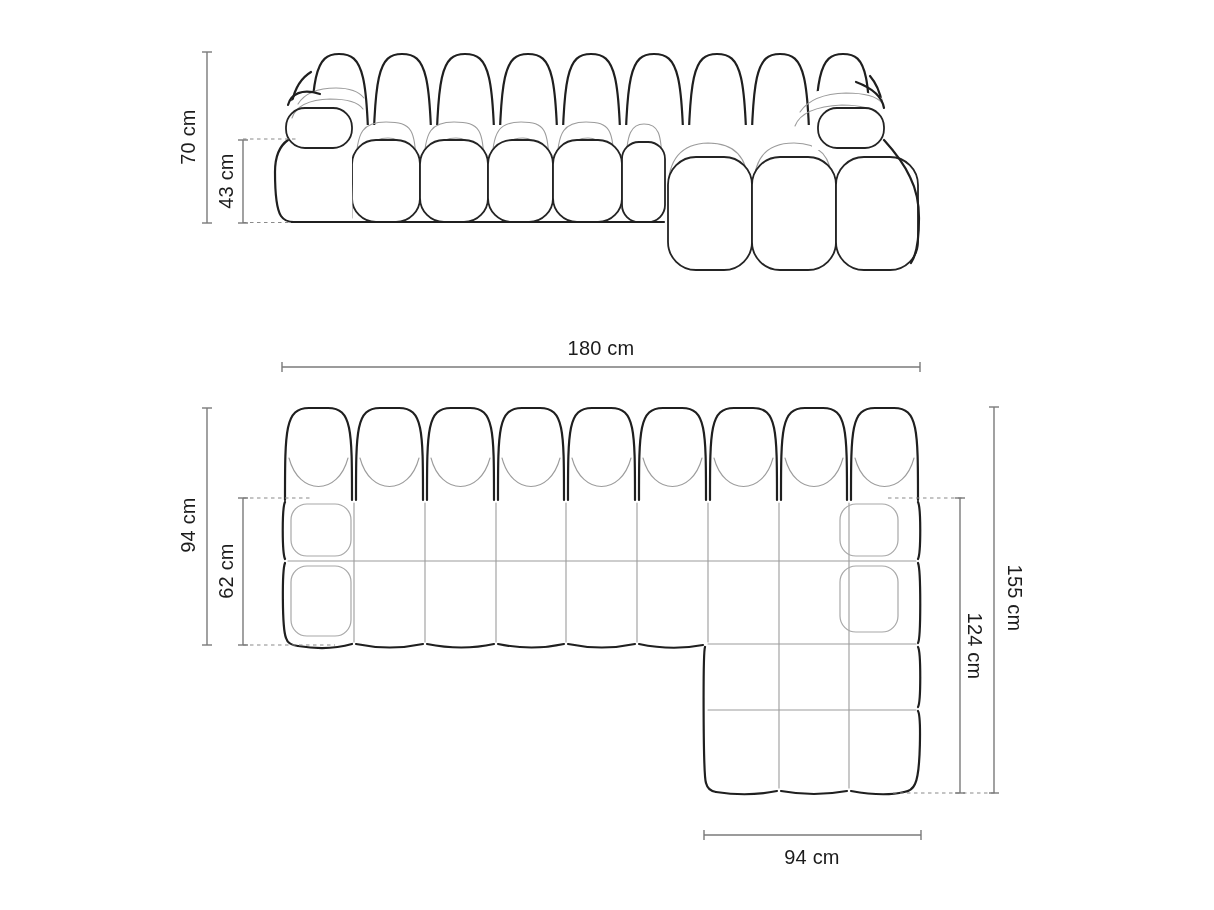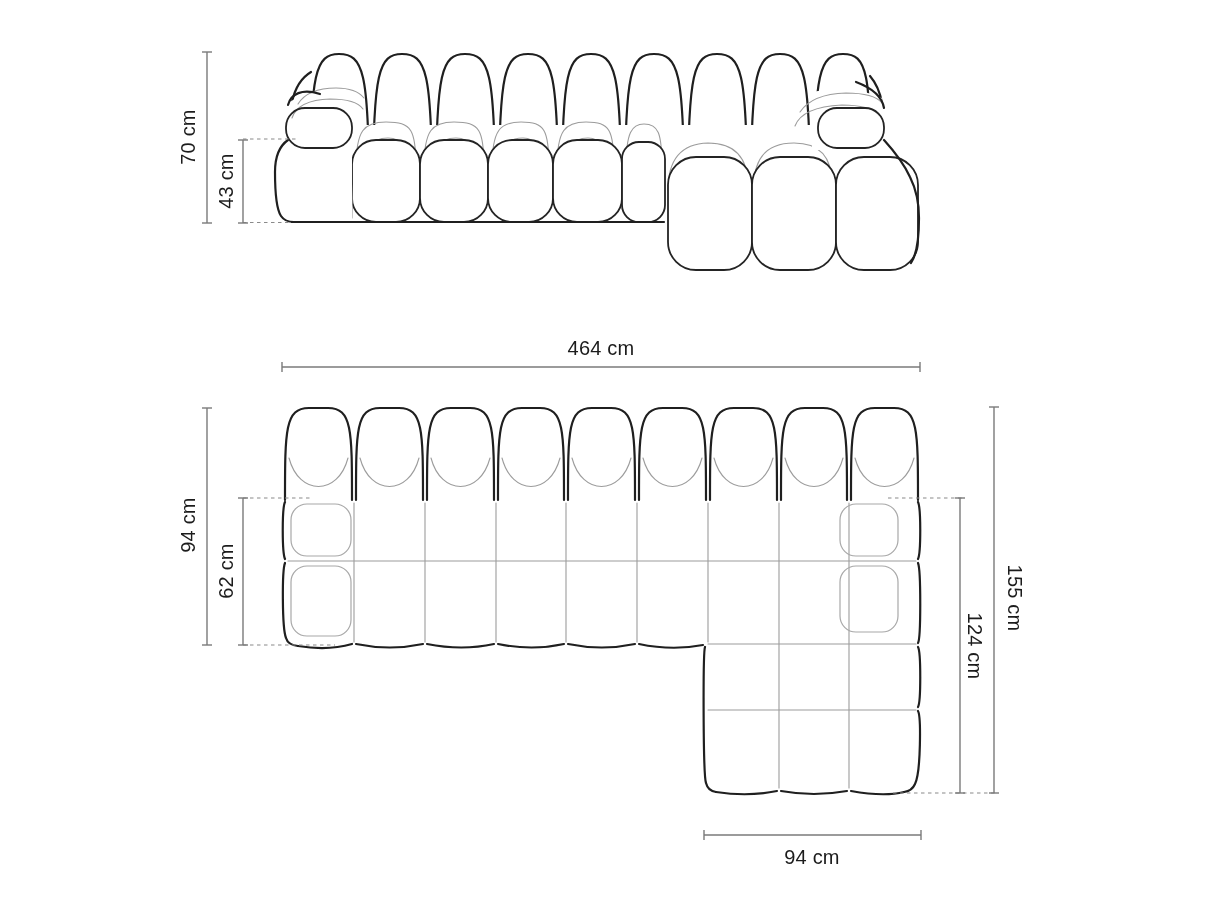--- a/index.html
+++ b/index.html
@@ -234,21 +234,21 @@
       <path class="dim" d="M 704,830 L 704,840"></path>
       <path class="dim" d="M 921,830 L 921,840"></path>
     </g>
   </g>
 </svg>
 
 <div class="dim-label rot-ccw" style="left:188px;top:137px;">70 cm</div>
 
 <div class="dim-label rot-ccw" style="left:226px;top:181px;">43 cm</div>
 
-<div class="dim-label" style="left:601px;top:348px;">464 cm</div>
+<div class="dim-label" style="left:601px;top:348px;">180 cm</div>
 
 <div class="dim-label rot-ccw" style="left:188px;top:525px;">94 cm</div>
 
 <div class="dim-label rot-ccw" style="left:226px;top:571px;">62 cm</div>
 
 <div class="dim-label rot-cw" style="left:1014px;top:598px;">155 cm</div>
 
 <div class="dim-label rot-cw" style="left:974px;top:646px;">124 cm</div>
 
 <div class="dim-label" style="left:812px;top:857px;">94 cm</div>

